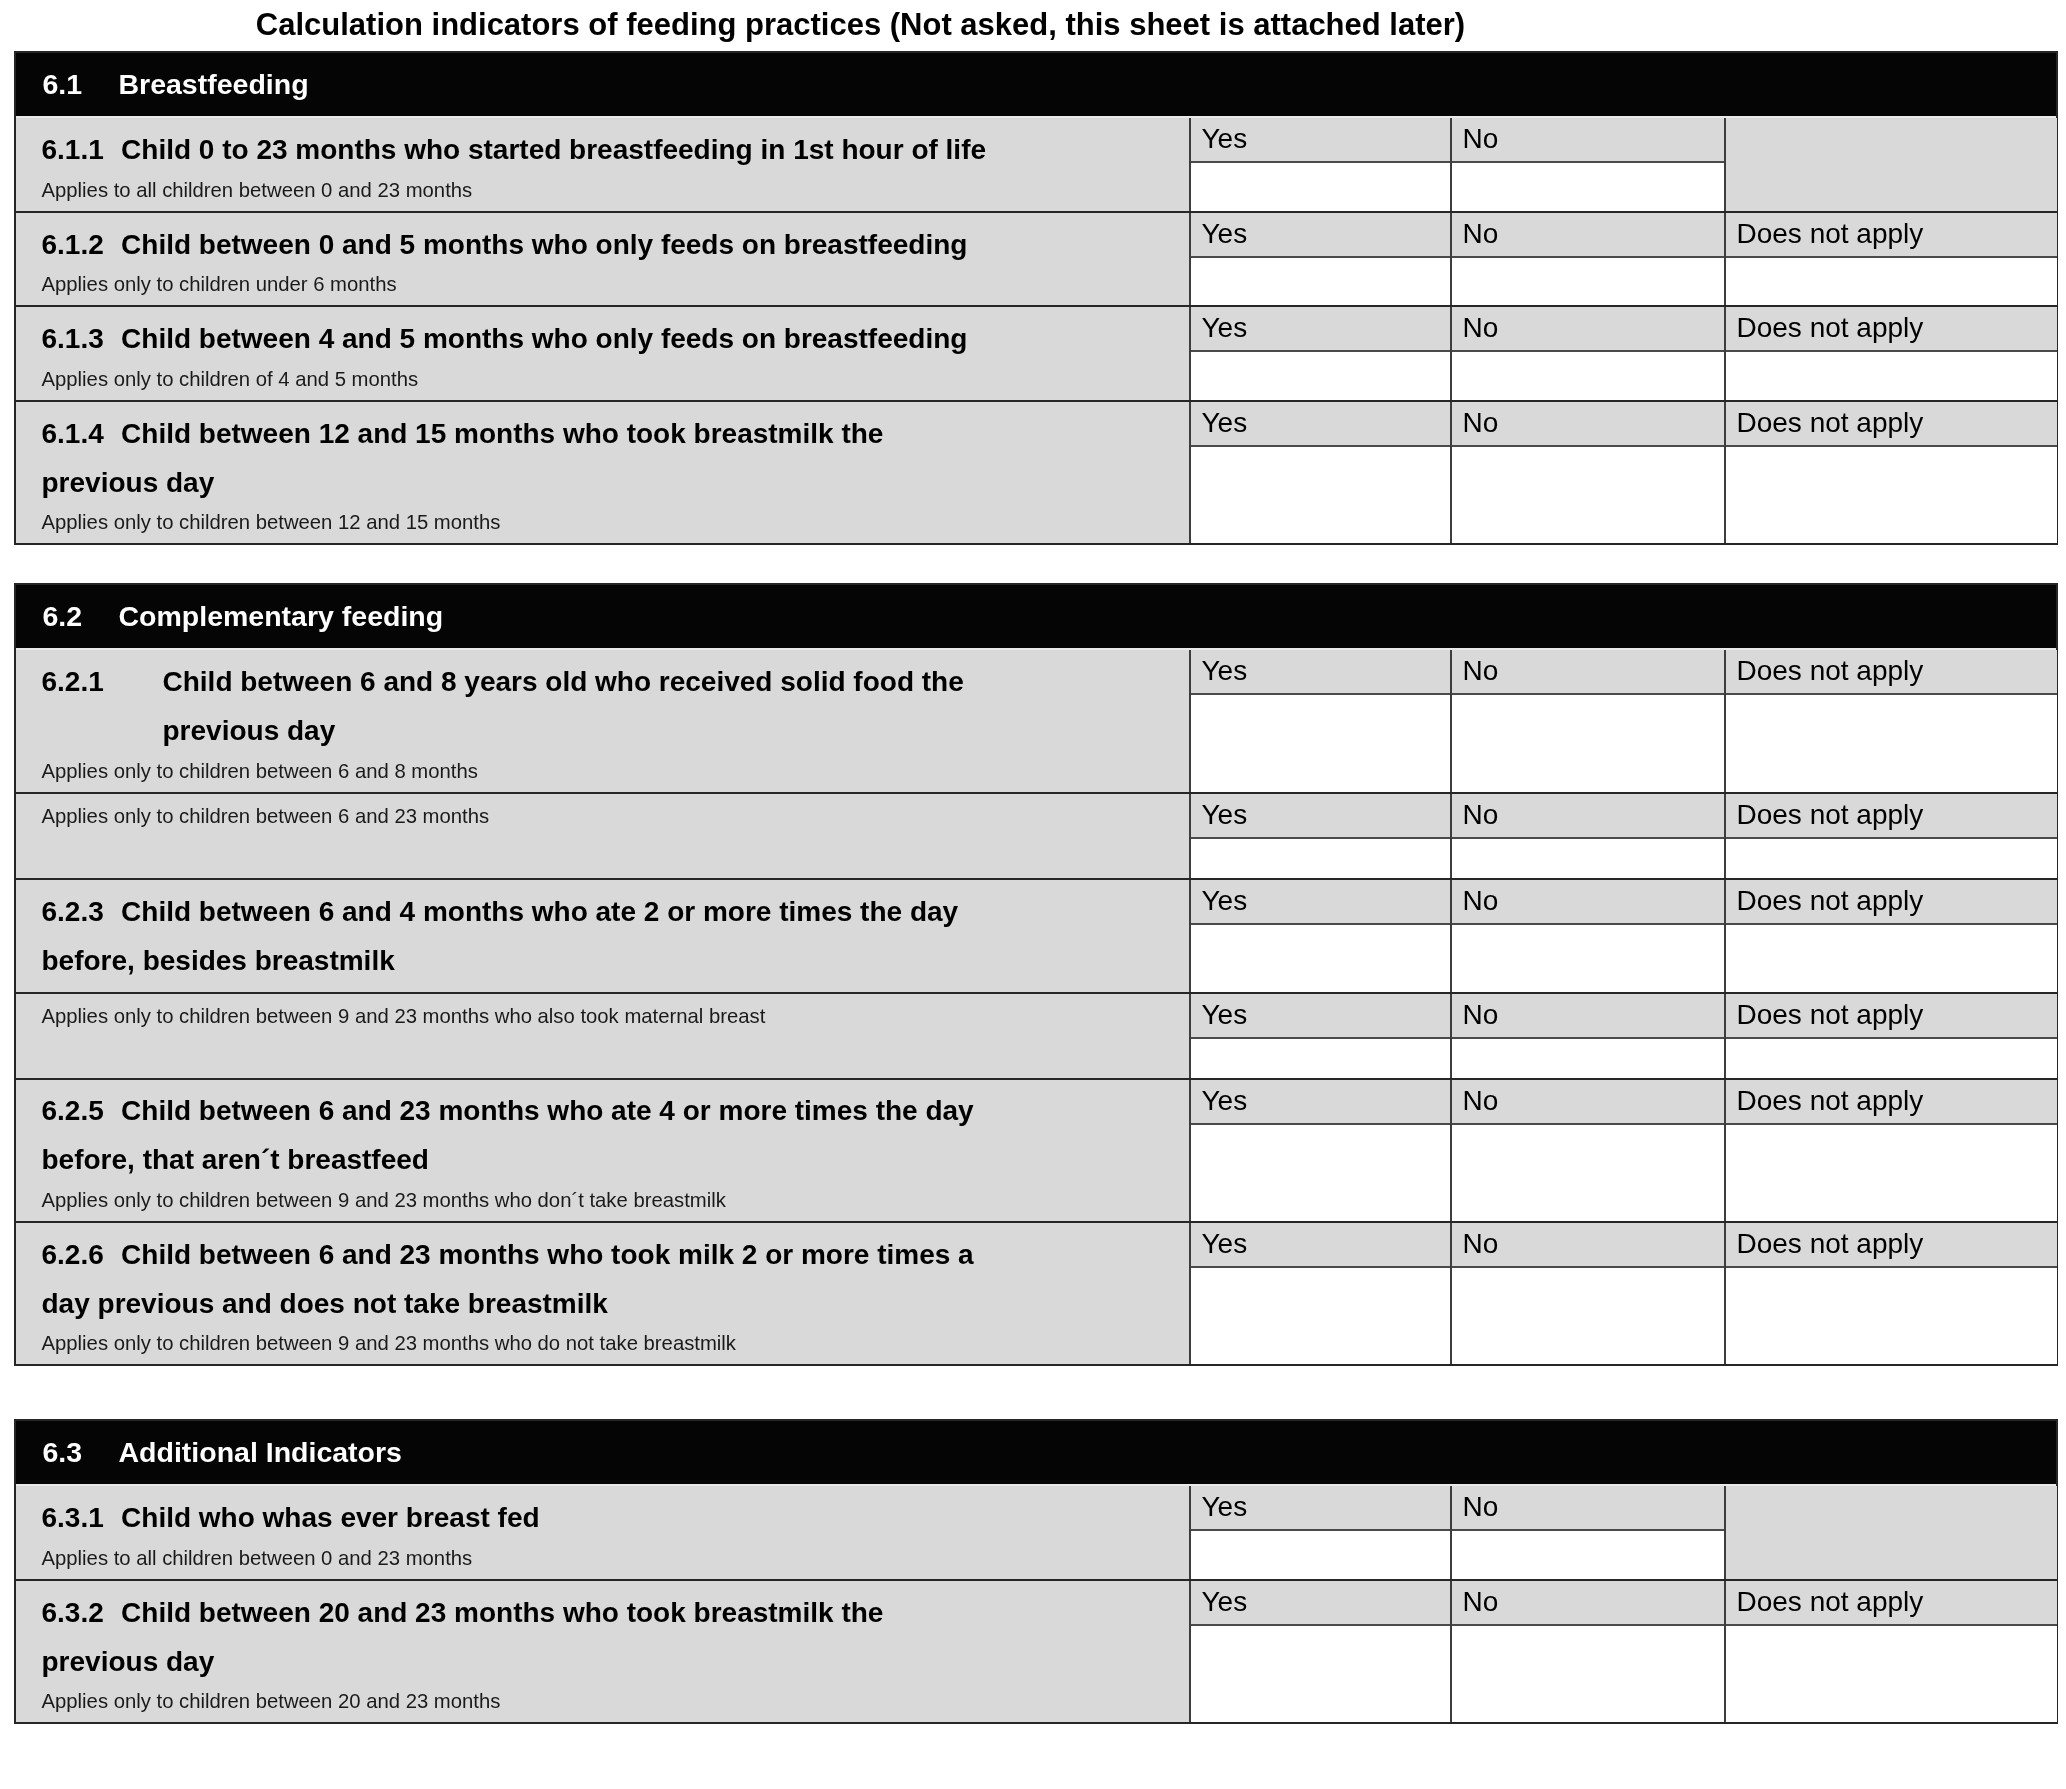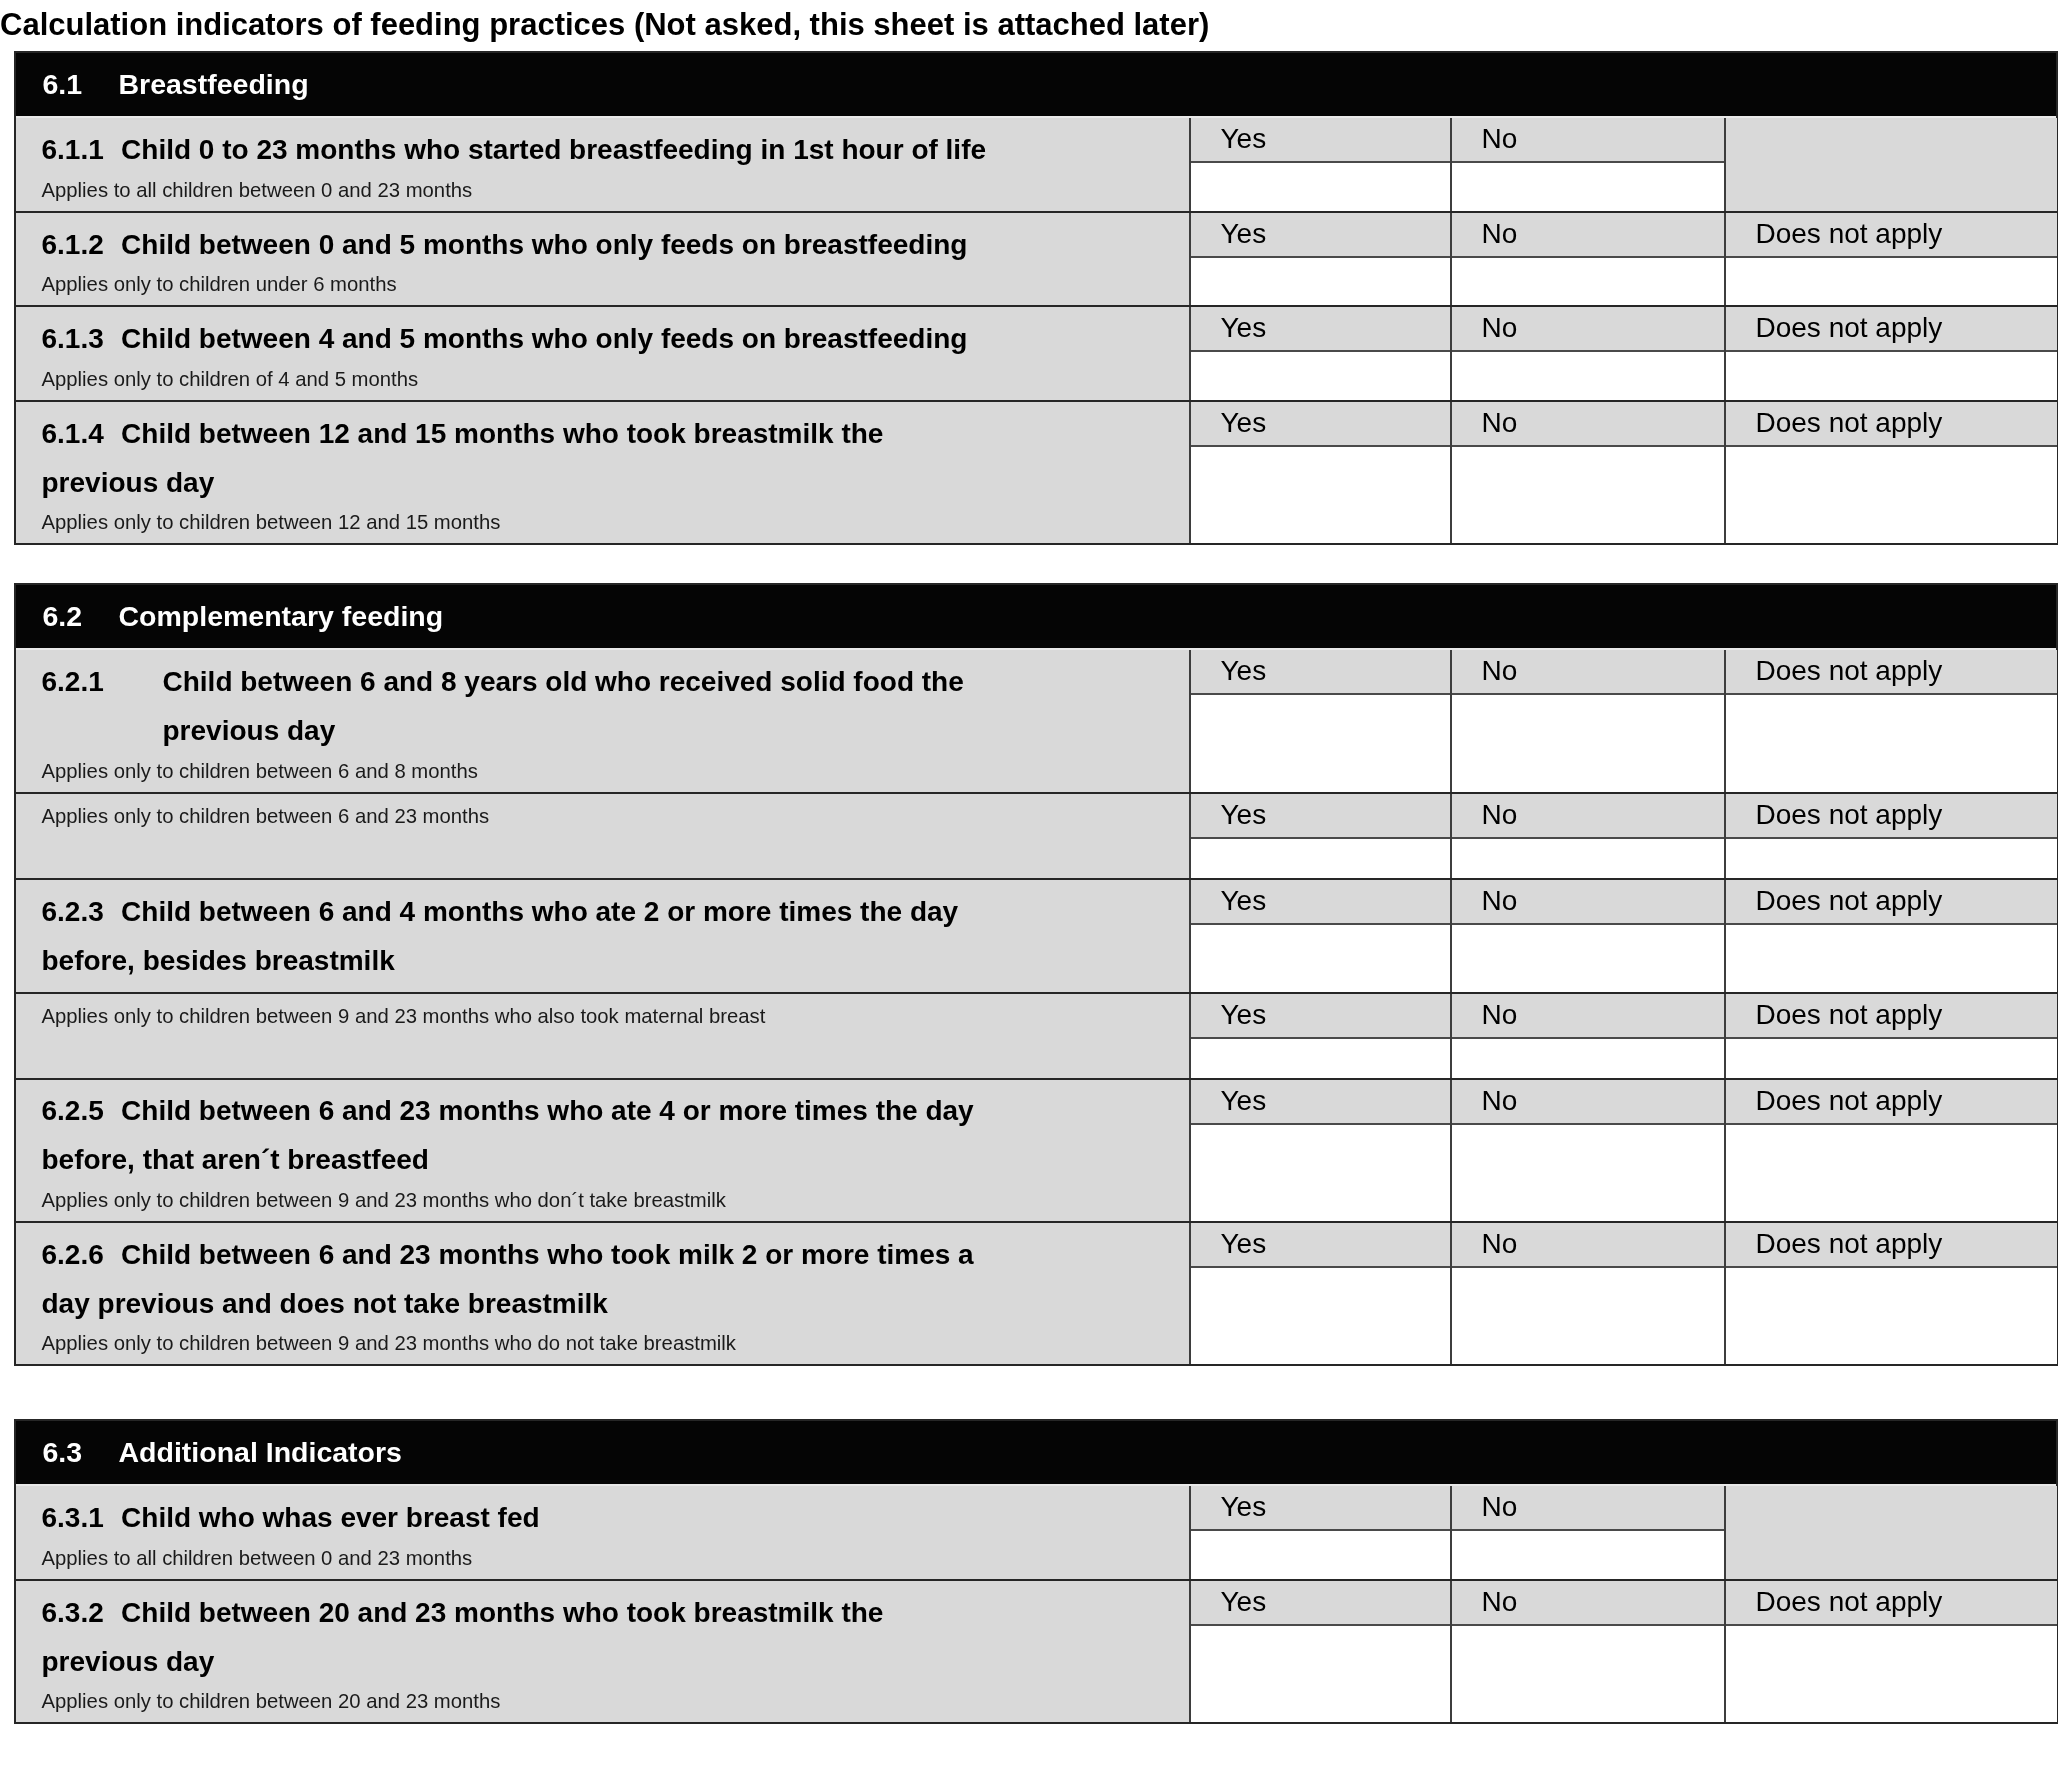--- a/index.html
+++ b/index.html
@@ -14,21 +14,21 @@
   html,body{background:#ffffff;}
   body{
     width:2066px;height:1789px;overflow:hidden;
     font-family:"Liberation Sans", sans-serif;
     color:#111;
   }
   .page{width:2066px;height:1789px;position:relative;}
   .title{
     width:1721px;
     margin-top:4.1px;
-    text-align:left;
+    text-align:center;
     font-size:31px;
     font-weight:bold;
     line-height:42px;
     color:#000;
   }
   .form{margin:5.4px 0 0 13.5px;width:2044px;}
   .section{border:2px solid var(--border-dark);background:#fff;}
   .section + .section{margin-top:0;}
   .section.gap-small{margin-top:38px;}
   .section.gap-large{margin-top:53px;}
@@ -77,21 +77,21 @@
     display:flex;
     flex-direction:column;
     background:#fff;
   }
   .a-label{
     background:var(--gray);
     height:45px;
     border-bottom:2px solid var(--border-light);
     font-size:28px;
     line-height:42px;
-    padding-left:30px;
+    padding-left:11px;
     color:#000;
     white-space:nowrap;
   }
   .a-cell{
     flex:1;
     background:#ffffff;
     min-height:39px;
   }
   .a-col.merged{
     background:var(--gray);

